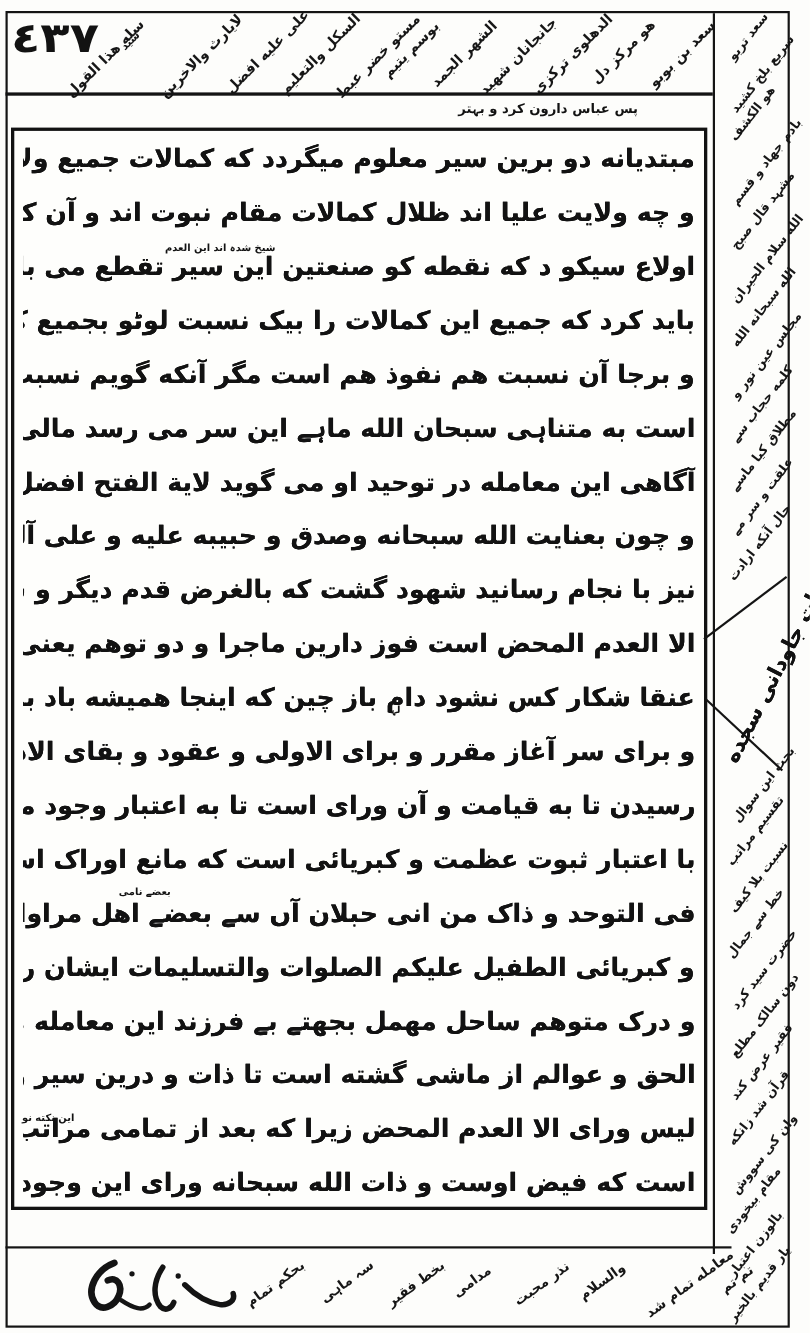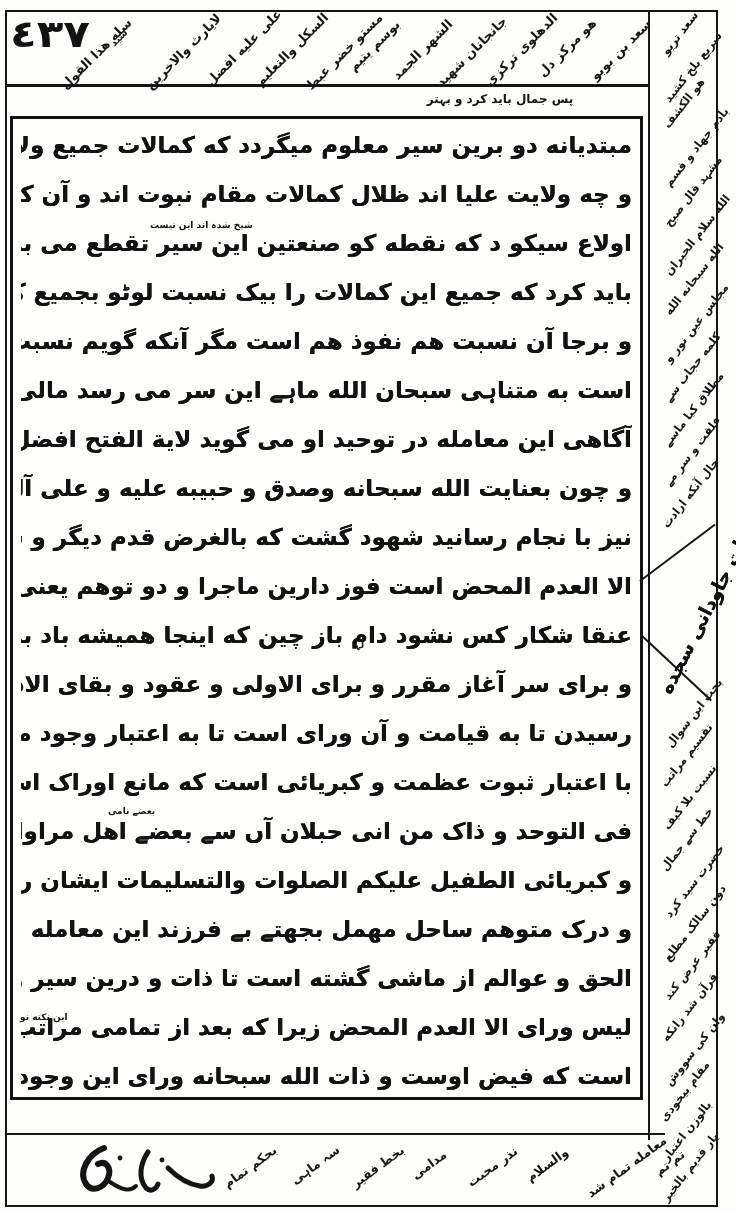--- a/index.html
+++ b/index.html
@@ -72,21 +72,21 @@
   <span class="abs note note-top" style="left:336px;top:28px;">بوسم یتیم</span>
   <span class="abs note note-top" style="left:378px;top:32px;">الشهر الجمد</span>
   <span class="abs note note-top" style="left:420px;top:34px;">جانجانان شهید</span>
   <span class="abs note note-top" style="left:468px;top:32px;">الدهلوی ترکزی</span>
   <span class="abs note note-top" style="left:524px;top:30px;">هو مرکز دل</span>
   <span class="abs note note-top" style="left:576px;top:32px;">سعد بن بوبو</span>
 </div>
 
 <div class="abs rule" style="left:5px;top:84px;width:643px;"></div>
 
-<div class="abs catchword" style="left:420px;top:92px;width:160px;text-align:center;">پس جمال باید کرد و بہتر</div>
+<div class="abs catchword" style="left:420px;top:92px;width:160px;text-align:center;">پس عباس دارون کرد و بہتر</div>
 
 <div class="abs main-frame">
   <div class="main-lines">
     <div class="tline">مبتدیانه دو برین سیر معلوم میگردد که کمالات جمیع ولایات چه ولایت صغریٰ و چه ولایت کبریٰ ے</div>
     <div class="tline">و چه ولایت علیا اند ظلال کمالات مقام نبوت اند و آن کمالات شبیح مثال اند مر حقیقت این کمالات را</div>
     <div class="tline">اولاع سیکو د که نقطه کو صنعتین این سیر تقطع می باید زیاده از جمیع کمالات مقام ولایت است تمثیل</div>
     <div class="tline">باید کرد که جمیع این کمالات را بیک نسبت لوٹو بجمیع کمالات ما تقدم و ریاضے محیط تر از نیز نسبتے است بالفظ</div>
     <div class="tline">و برجا آن نسبت هم نفوذ هم است مگر آنکه گویم نسبت مقام نبوت بمقام ولایت همچون نسبت خبر سنان</div>
     <div class="tline">است به متناہی سبحان الله ماہے این سر می رسد مالی لایة افضل من النبی و دیگرے از عدم</div>
     <div class="tline">آگاهی این معامله در توحید او می گوید لایة الفتح افضل من نبوته کبرت کلمة تخرج من افواههم</div>
@@ -99,21 +99,21 @@
     <div class="tline">با اعتبار ثبوت عظمت و کبریائی است که مانع اوراک است و منافی وجدان فهو سبحانه اقرب</div>
     <div class="tline">فی التوحد و ذاک من انی حبلان آں سے بعضے اهل مراوان ان گل دارون سر اوقات عظمت</div>
     <div class="tline">و کبریائی الطفیل علیکم الصلوات والتسلیمات ایشان را جاودا به مبند و تحرم بارگاه رساند</div>
     <div class="tline">و درک متوهم ساحل مهمل بجهتے بے فرزند این معامله مخصوص به هیئه و صدائی نسانی آنکه را از جمیع عالم</div>
     <div class="tline">الحق و عوالم از ماشی گشته است تا ذات و درین سیر وطن تیز ربیس همه عنصر خاک است و آنکه گفته</div>
     <div class="tline">لیس ورای الا العدم المحض زیرا که بعد از تمامی مراتب وجود خارجی و وجود علمی حصول عدم</div>
     <div class="tline">است که فیض اوست و ذات الله سبحانه ورای این وجود و عدم است بحیث که عدم را انحار است</div>
   </div>
 </div>
 
-<span class="abs note-small" style="left:150px;top:220px;">شیخ شدہ اند این نیست</span>
+<span class="abs note-small" style="left:150px;top:220px;">شیخ شدہ اند این العدم</span>
 <span class="abs note-small" style="left:352px;top:640px;">لہا</span>
 <span class="abs note-small" style="left:108px;top:806px;">بعضے نامی</span>
 <span class="abs note-small" style="left:20px;top:1012px;text-align:right;">این نکته نو</span>
 
 <div class="abs vrule" style="left:648px;top:12px;height:1128px;"></div>
 
 <div class="abs" style="left:648px;top:10px;width:66px;height:1180px;">
   <span class="abs note note-right" style="left:6px;top:16px;">سعد تریو</span>
   <span class="abs note note-right" style="left:2px;top:50px;">سریع بلخ کشید</span>
   <span class="abs note note-right" style="left:6px;top:86px;">هو الکشف</span>

